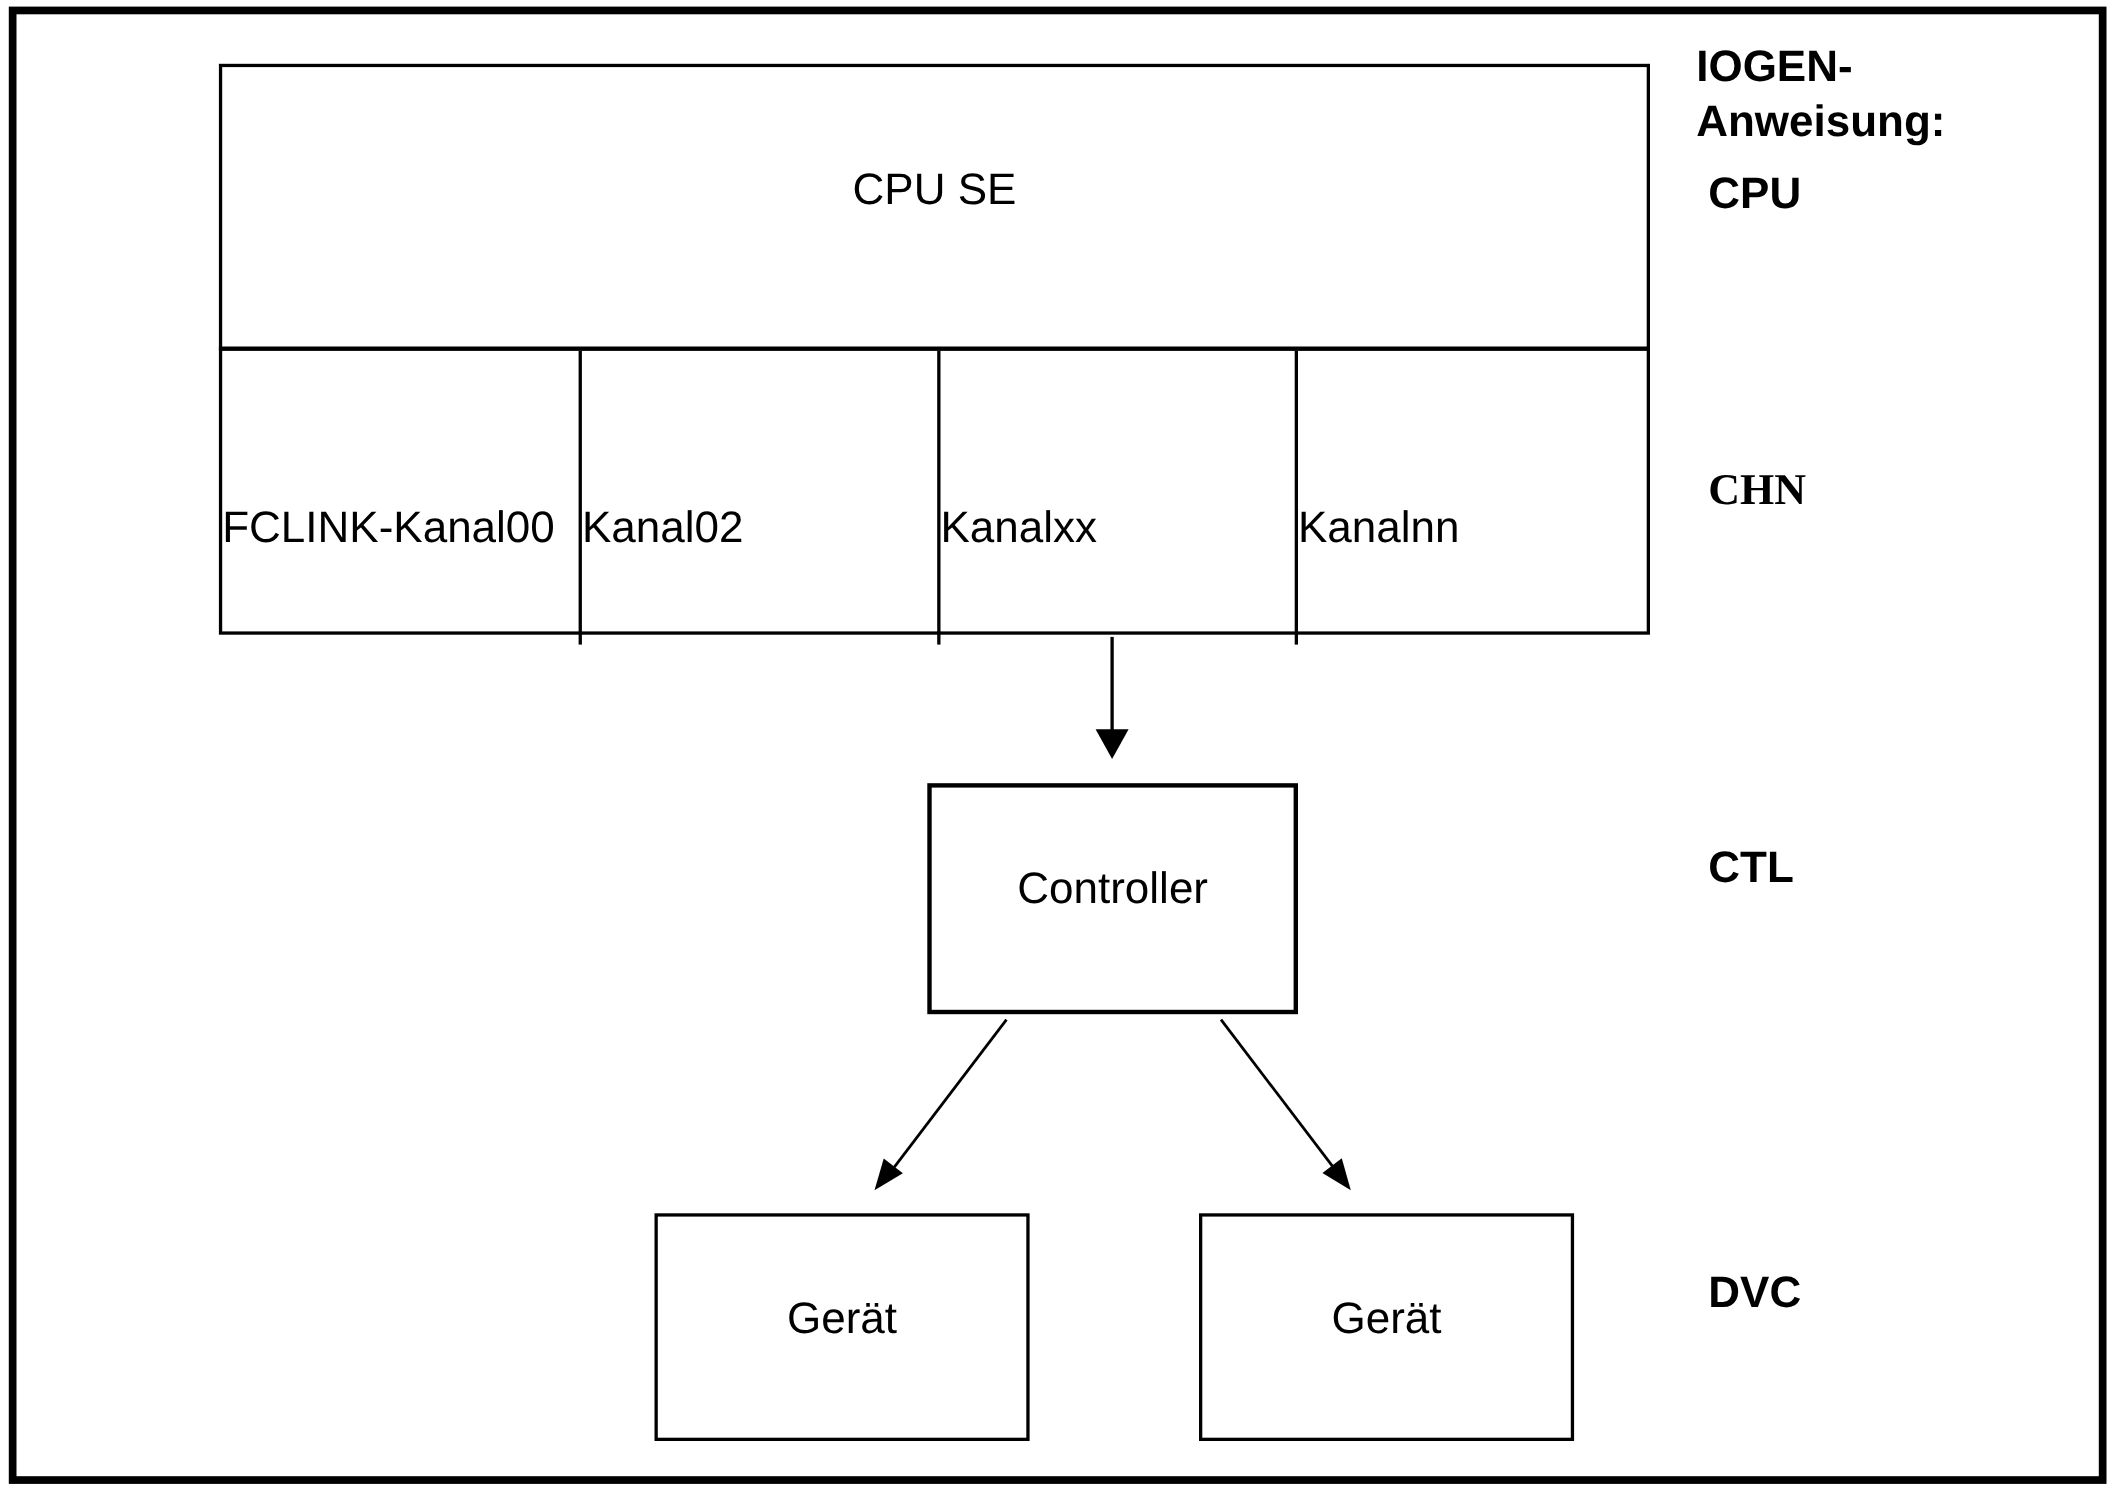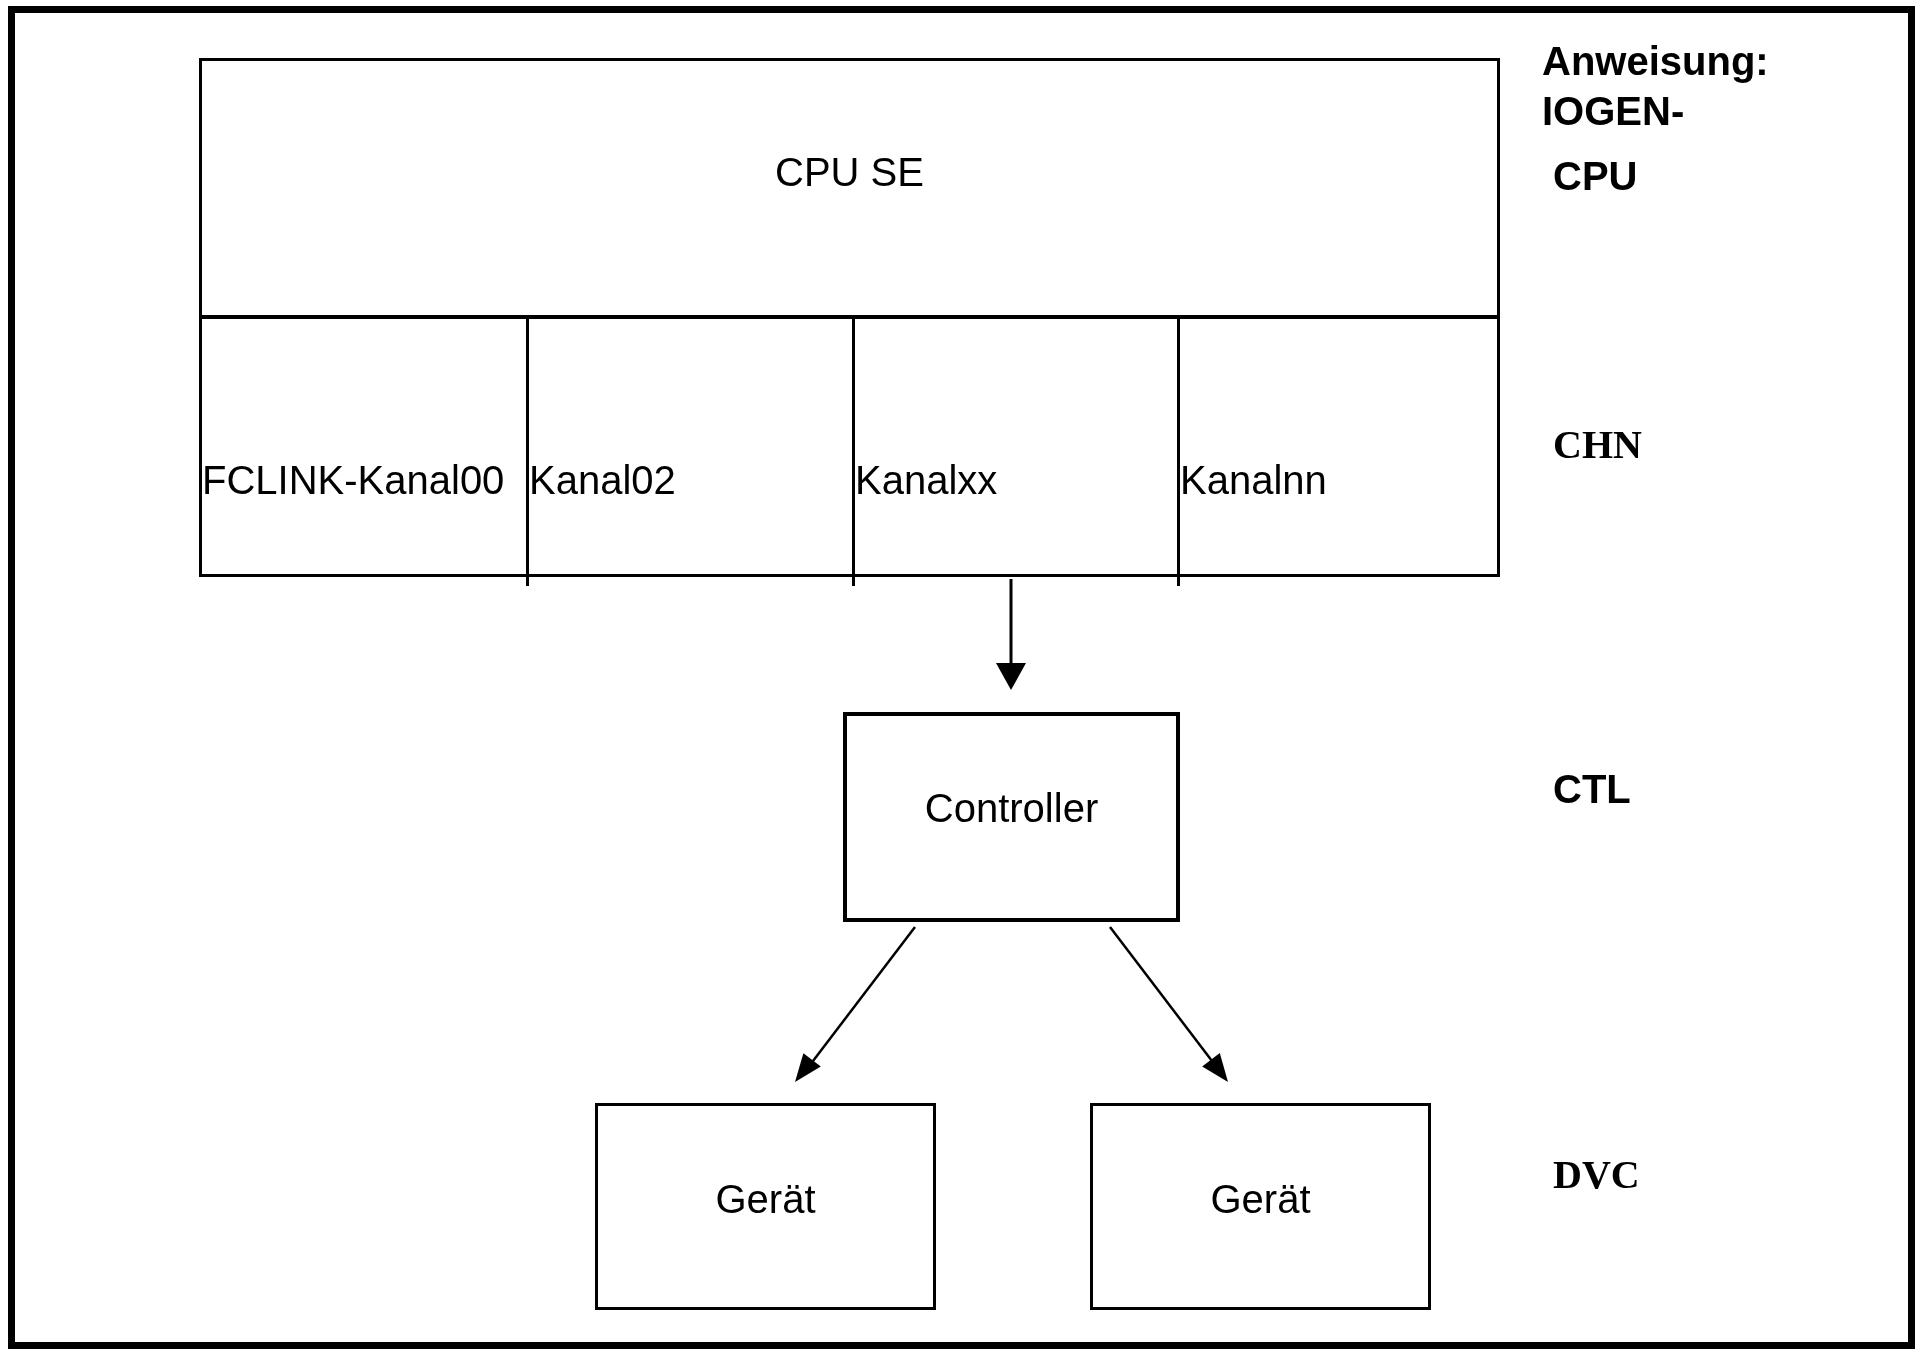--- a/index.html
+++ b/index.html
@@ -104,21 +104,21 @@
     position: absolute;
     left: 1553px;
     font-size: 40px;
     font-weight: bold;
     line-height: 40px;
     white-space: nowrap;
   }
   .legend-cpu { top: 156px; }
   .legend-chn { top: 425px; font-family: Liberation Serif, serif; }
   .legend-ctl { top: 769px; text-align: center; }
-  .legend-dvc { top: 1155px; font-family: Liberation Serif, serif; }
+  .legend-dvc { top: 1155px; }
   .arrows {
     position: absolute;
     left: 0; top: 0;
     width: 1925px; height: 1363px;
     pointer-events: none;
   }
 </style>
 </head>
 <body>
 
@@ -159,22 +159,22 @@
   </div>
 
   <div class="device-box device-left">
     <span>Gerät</span>
   </div>
   <div class="device-box device-right">
     <span>Gerät</span>
   </div>
 
   <div class="legend-title">
+    <span>IOGEN-</span>
     <span>Anweisung:</span>
-    <span>IOGEN-</span>
   </div>
   <div class="legend-item legend-cpu">CPU</div>
   <div class="legend-item legend-chn">CHN</div>
   <div class="legend-item legend-ctl">CTL</div>
   <div class="legend-item legend-dvc">DVC</div>
 
   <svg class="arrows" viewBox="0 0 1925 1363" xmlns="http://www.w3.org/2000/svg">
     <g stroke="#000000" fill="#000000">
       <line x1="1011" y1="579" x2="1011" y2="666" stroke-width="3"></line>
       <polygon points="1011,690 996,663 1026,663" stroke="none"></polygon>

